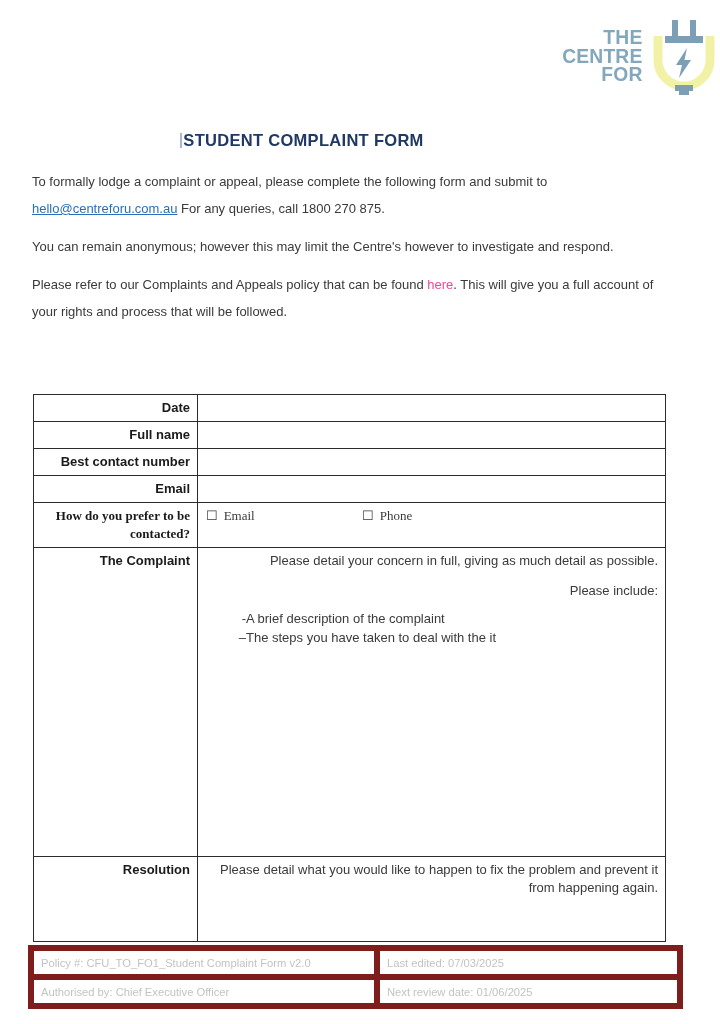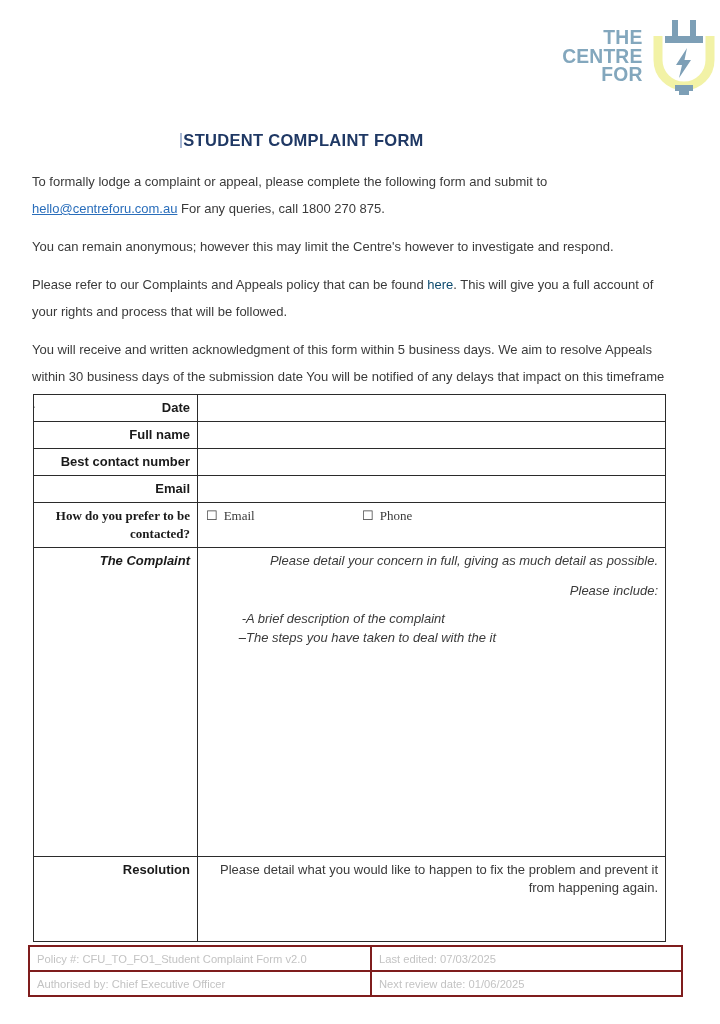--- a/index.html
+++ b/index.html
@@ -82,21 +82,21 @@
     width: 636px;
     font-size: 13px;
     line-height: 27px;
     color: #3a3a3a;
   }
   .body-text p { margin: 0 0 11px 0; }
   a.email-link {
     color: #2a6ebb;
     text-decoration: underline;
   }
-  .here-link { color: #0c4a6e; }
+  .here-link { color: #ec4899; }
 
   
   .form-table {
     position: absolute;
     top: 394px;
     left: 33px;
     width: 633px;
     border-collapse: collapse;
     table-layout: fixed;
     font-size: 13px;
@@ -111,21 +111,21 @@
   .form-table td.lbl {
     width: 148px;
     font-weight: bold;
     color: #1a1a1a;
   }
   .form-table td.val {
     color: #3a3a3a;
   }
   .row-date td, .row-name td, .row-phone td, .row-email td { height: 14px; }
   .row-prefer td { height: 36px; font-family: Liberation Serif, serif; }
-  .row-complaint td { height: 300px; font-style: italic; }
+  .row-complaint td { height: 300px; }
   .row-resolution td { height: 76px; }
 
   .choice-line {
     display: flex;
     align-items: baseline;
   }
   .choice {
     display: inline-flex;
     align-items: baseline;
     gap: 6px;
@@ -159,21 +159,21 @@
     position: absolute;
     top: 945px;
     left: 28px;
     width: 655px;
     border-collapse: collapse;
     table-layout: fixed;
     font-size: 11.2px;
     color: #c3c3c3;
   }
   .footer-table td {
-    border: 2px solid #7f1d1d;
+    border: 6px solid #7f1d1d;
     padding: 5px 6px 5px 7px;
     height: 13px;
     vertical-align: middle;
   }
   .footer-table td.f-left { width: 327px; }
 </style>
 </head>
 <body>
 
 <div class="page">
@@ -198,21 +198,20 @@
   </div>
 
   <div class="title">
     <span class="caret"></span><span>STUDENT COMPLAINT FORM</span>
   </div>
 
   <div class="body-text">
     <p><span>To formally lodge a complaint or appeal, please complete the following form and submit to </span><a class="email-link" href="#">hello@centreforu.com.au</a><span> For any queries, call 1800 270 875.</span></p>
     <p>You can remain anonymous; however this may limit the Centre's however to investigate and respond.</p>
     <p><span>Please refer to our Complaints and Appeals policy that can be found </span><span class="here-link">here</span><span>. This will give you a full account of your rights and process that will be followed.</span></p>
-    <p>You will receive and written acknowledgment of this form within 5 business days. We aim to resolve Appeals within 30 business days of the submission date You will be notified of any delays that impact on this timeframe .</p>
   </div>
 
   <table class="form-table">
     <tbody>
       <tr class="row-date">
         <td class="lbl">Date</td>
         <td class="val"></td>
       </tr>
       <tr class="row-name">
         <td class="lbl">Full name</td>

